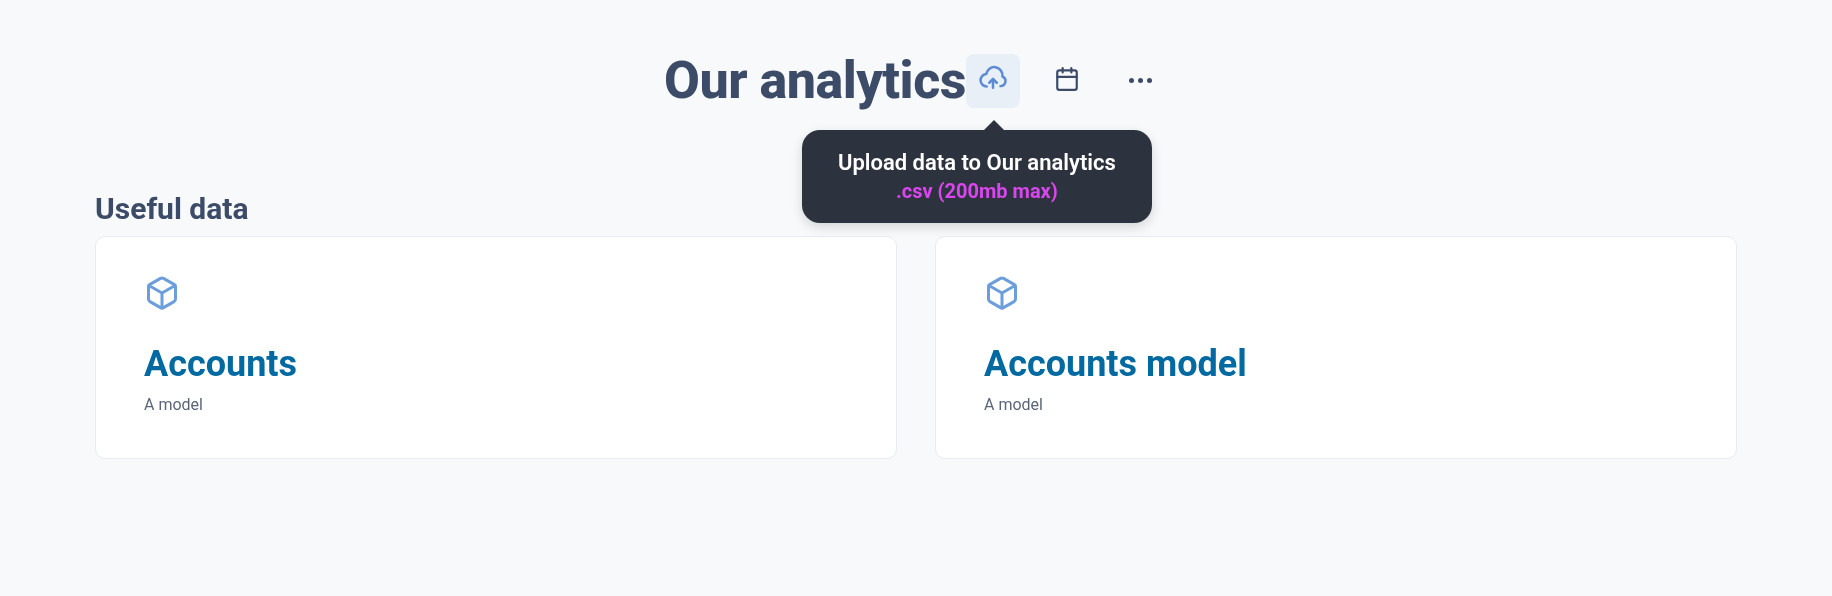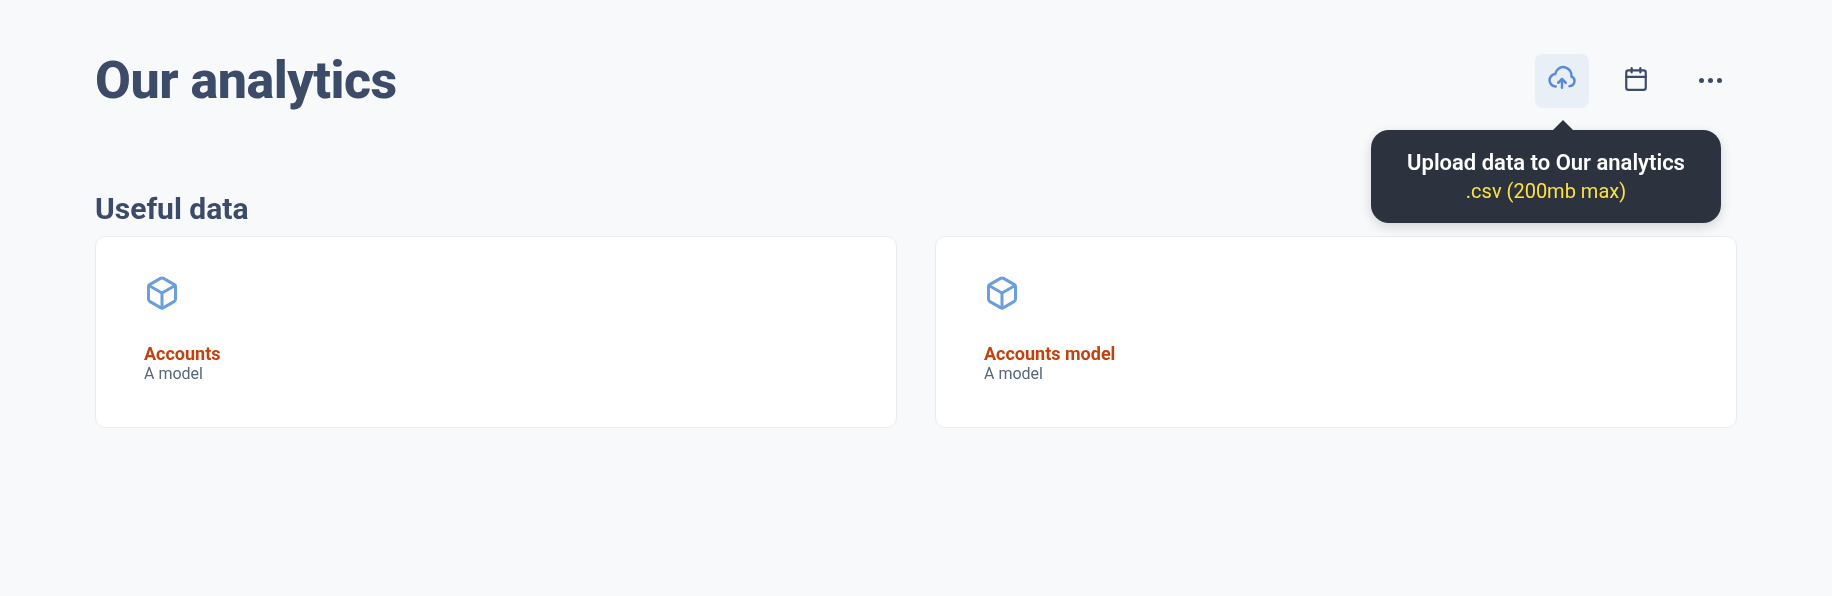--- a/index.html
+++ b/index.html
@@ -16,21 +16,21 @@
       overflow: hidden;
     }
     
     .page-container {
       padding: 50px 95px 0 95px;
       position: relative;
     }
     
     .header-row {
       display: flex;
-      justify-content: space-between;
+      justify-content: center;
       align-items: center;
       margin-bottom: 80px;
     }
     
     .page-title {
       font-size: 52px;
       font-weight: 800;
       color: #3c4b68;
       letter-spacing: -0.5px;
     }
@@ -97,22 +97,22 @@
     
     .tooltip-title {
       font-size: 22px;
       font-weight: 600;
       color: #ffffff;
       margin-bottom: 4px;
     }
     
     .tooltip-subtitle {
       font-size: 20px;
-      color: #fde047;
-      font-weight: 400;
+      color: #d946ef;
+      font-weight: 700;
     }
     
     .section-heading {
       font-size: 30px;
       font-weight: 700;
       color: #3c4b68;
       margin-bottom: 10px;
     }
     
     .section-subtitle {
@@ -135,23 +135,24 @@
       padding: 38px 48px 44px 48px;
       cursor: pointer;
     }
     
     .card-icon {
       margin-bottom: 28px;
       color: #6b9edb;
     }
     
     .card-title {
-      font-size: 18px;
+      font-size: 36px;
       font-weight: 700;
-      color: #c2410c;
+      color: #0369a1;
+      margin-bottom: 10px;
     }
     
     .card-subtitle {
       font-size: 16px;
       color: #5a6678;
       font-weight: 400;
     }
     
     .more-dots {
       display: flex;

